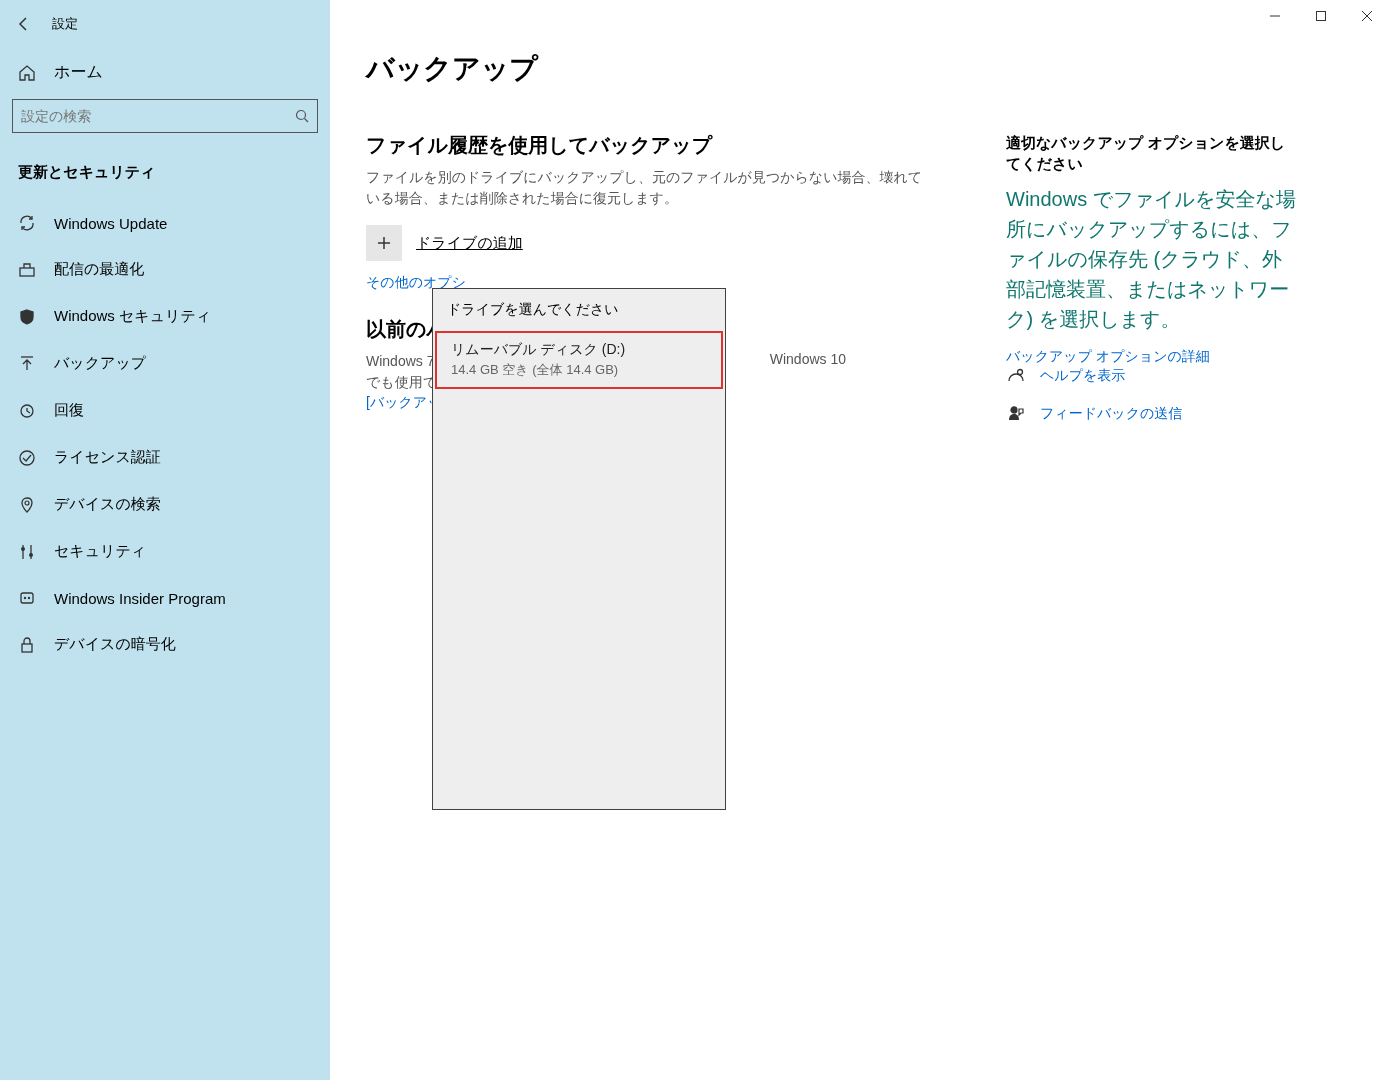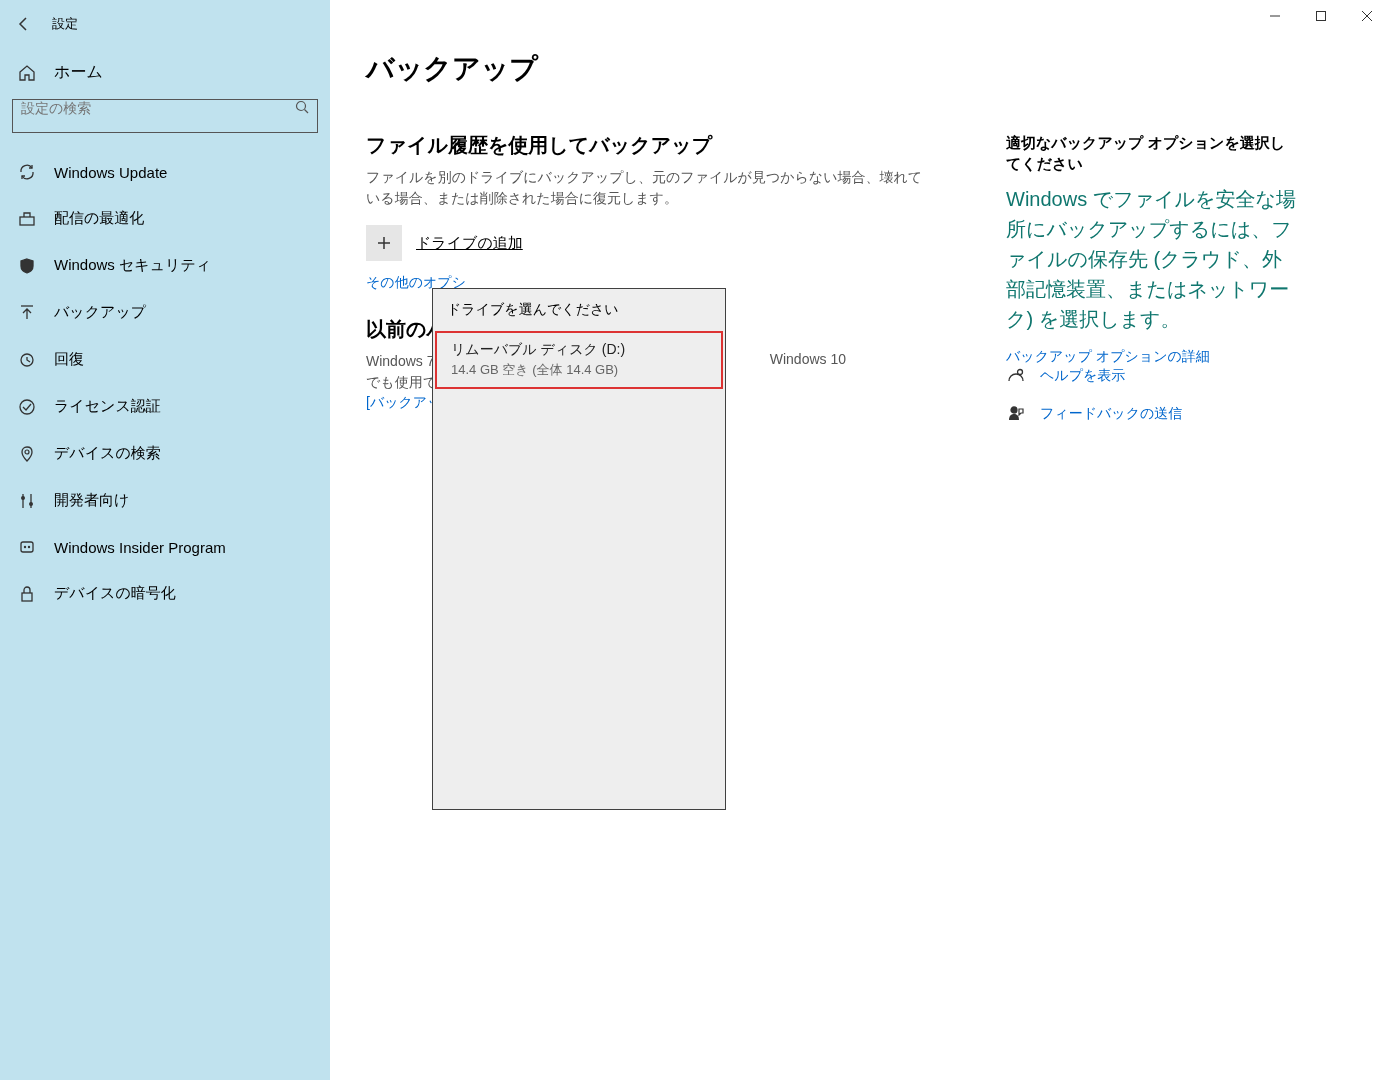--- a/index.html
+++ b/index.html
@@ -1,21 +1,21 @@
 <!DOCTYPE html>
 <html><head>
 <meta charset="utf-8">
 <style>
 * { margin: 0; padding: 0; box-sizing: border-box; font-family: "Yu Gothic UI", "Segoe UI", sans-serif; }
 body { width: 1390px; height: 1080px; background: #fff; overflow: hidden; position: relative; }
 .window { display: flex; width: 100%; height: 100%; }
 .sidebar { width: 330px; height: 100%; background: #c0e2ee; padding-top: 8px; }
 .top-row { display: flex; align-items: center; gap: 18px; padding: 6px 14px 18px 14px; }
 .back-arrow { width: 20px; height: 20px; display: flex; align-items: center; justify-content: center; cursor: pointer; }
-.search-box { margin: 0 12px 16px 12px; height: 34px; border: 1px solid #555; display: flex; align-items: flex-start; padding: 0 8px; justify-content: space-between; }
+.search-box { margin: 0 12px 16px 12px; height: 34px; border: 1px solid #555; display: flex; align-items: center; padding: 0 8px; justify-content: space-between; }
 .search-box input { border: none; background: transparent; outline: none; font-size: 14px; flex: 1; color: #333; }
 .nav-home { display: flex; align-items: center; gap: 18px; padding: 10px 18px; margin-bottom: 6px; cursor: pointer; }
 .nav-section { font-weight: 600; font-size: 15px; padding: 14px 18px 18px 18px; }
 .nav-item { display: flex; align-items: center; gap: 18px; padding: 14px 18px; cursor: pointer; font-size: 15px; }
 .nav-icon { width: 18px; height: 18px; display: flex; align-items: center; justify-content: center; flex-shrink: 0; }
 .main { flex: 1; padding: 50px 40px 0 36px; position: relative; }
 .titlebar-buttons { position: absolute; top: 0; right: 0; display: flex; }
 .titlebar-btn { width: 46px; height: 32px; display: flex; align-items: center; justify-content: center; cursor: pointer; }
 .page-title { font-size: 28px; font-weight: 600; margin-bottom: 44px; }
 .content-row { display: flex; gap: 80px; }
@@ -60,20 +60,21 @@
       </span>
       <span>ホーム</span>
     </div>
     <div class="search-box">
       <input type="text" placeholder="設定の検索" style="">
       <svg width="14" height="14" viewBox="0 0 14 14">
           <circle cx="6" cy="6" r="4.5" stroke="#555" stroke-width="1.2" fill="none"></circle>
           <line x1="9.5" y1="9.5" x2="13" y2="13" stroke="#555" stroke-width="1.2"></line>
         </svg>
     </div>
+    <div class="nav-section">更新とセキュリティ</div>
 
     <div class="nav-item">
       <span class="nav-icon">
           <svg width="18" height="18" viewBox="0 0 18 18">
             <path d="M3 9 A6 6 0 0 1 14 5 M15 9 A6 6 0 0 1 4 13" stroke="#333" stroke-width="1.3" fill="none"></path>
             <path d="M14 2 L14 5 L11 5 M4 16 L4 13 L7 13" stroke="#333" stroke-width="1.3" fill="none"></path>
           </svg>
         </span>
       <span>Windows Update</span>
     </div>
@@ -132,21 +133,21 @@
     </div>
     <div class="nav-item">
       <span class="nav-icon">
           <svg width="18" height="18" viewBox="0 0 18 18">
             <line x1="5" y1="2" x2="5" y2="16" stroke="#333" stroke-width="1.3"></line>
             <line x1="13" y1="2" x2="13" y2="16" stroke="#333" stroke-width="1.3"></line>
             <circle cx="5" cy="6" r="2" fill="#333"></circle>
             <circle cx="13" cy="12" r="2" fill="#333"></circle>
           </svg>
         </span>
-      <span>開発者向け</span>
+      <span>セキュリティ</span>
     </div>
     <div class="nav-item">
       <span class="nav-icon">
           <svg width="18" height="18" viewBox="0 0 18 18">
             <rect x="3" y="4" width="12" height="10" rx="2" stroke="#333" stroke-width="1.3" fill="none"></rect>
             <circle cx="7" cy="9" r="1.2" fill="#333"></circle>
             <circle cx="11" cy="9" r="1.2" fill="#333"></circle>
           </svg>
         </span>
       <span>Windows Insider Program</span>

